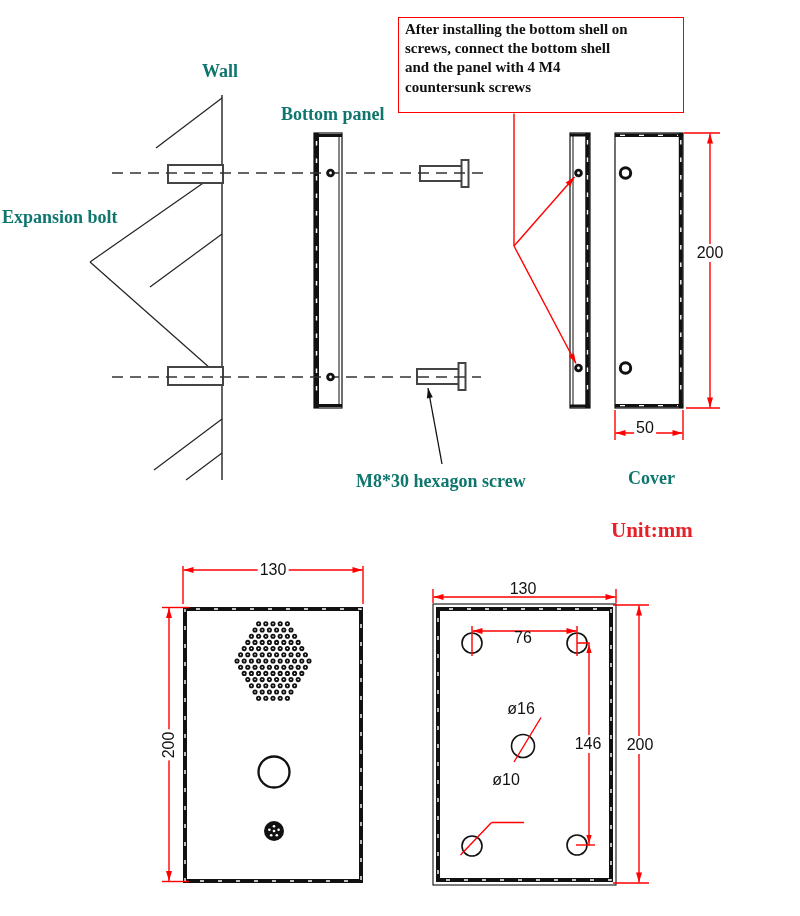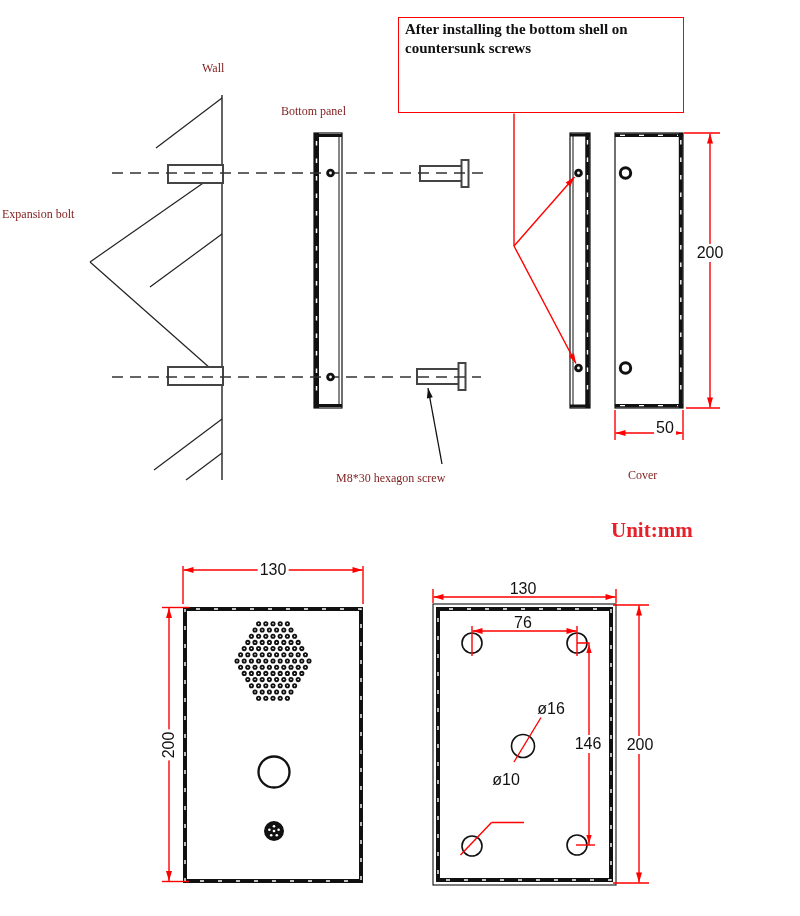--- a/index.html
+++ b/index.html
@@ -1,19 +1,19 @@
 <!DOCTYPE html>
 <html><head>
 <meta charset="utf-8">
 <style>
   html,body{margin:0;padding:0;background:#fff;}
   .canvas{position:relative;width:800px;height:916px;background:#fff;overflow:hidden;
           font-family:"Liberation Serif",serif;}
   svg.draw{position:absolute;left:0;top:0;}
-  .lbl{position:absolute;font-weight:normal;font-size:12px;color:#7f1d1d;white-space:nowrap;}
+  .lbl{position:absolute;font-weight:bold;font-size:18px;color:#0f766e;white-space:nowrap;}
   .note{position:absolute;left:398px;top:17px;width:274px;height:92px;
         border:1.6px solid #ff0000;padding:2px 4px 0 6px;
         font-weight:bold;font-size:15px;line-height:19.2px;color:#111;}
   .dim{position:absolute;font-family:"Liberation Sans",sans-serif;font-size:16px;color:#111;
        background:#fff;padding:0 2px;transform:translate(-50%,-50%);white-space:nowrap;}
   .dim.nobg{background:transparent;}
   .dim.rot{transform:translate(-50%,-50%) rotate(-90deg);}
   .unit{position:absolute;left:611px;top:518px;font-weight:bold;font-size:21px;color:#e62129;text-align:right;}
 </style>
 </head>
@@ -374,34 +374,36 @@
     <polygon points="589,644.5 586.3,653 591.7,653" fill="#ff0000" stroke="none"></polygon>
     <polygon points="589,843.5 586.3,835 591.7,835" fill="#ff0000" stroke="none"></polygon>
     <line x1="541" y1="717.5" x2="514" y2="762"></line>
     <line x1="491.5" y1="822.5" x2="524" y2="822.5"></line>
     <line x1="491.5" y1="822.5" x2="460.5" y2="855"></line>
   </g>
 </svg>
 
 <div class="note">
   <div>After installing the bottom shell on</div>
+  <div>screws, connect the bottom shell</div>
+  <div>and the panel with 4 M4</div>
   <div>countersunk screws</div>
 </div>
 
 <div class="lbl" style="left:202px;top:61px">Wall</div>
 <div class="lbl" style="left:281px;top:104px">Bottom panel</div>
 <div class="lbl" style="left:2px;top:207px">Expansion bolt</div>
-<div class="lbl" style="left:336px;top:471px">M8*30 hexagon screw</div>
+<div class="lbl" style="left:356px;top:471px">M8*30 hexagon screw</div>
 <div class="lbl" style="left:628px;top:468px">Cover</div>
 <div class="unit">Unit:mm</div>
 
 <div class="dim" style="left:710px;top:253px">200</div>
-<div class="dim" style="left:665px;top:428px">50</div>
+<div class="dim" style="left:645px;top:428px">50</div>
 <div class="dim" style="left:273px;top:570px">130</div>
 <div class="dim rot" style="left:169px;top:745px">200</div>
 <div class="dim nobg" style="left:523px;top:589px">130</div>
 <div class="dim" style="left:640px;top:745px">200</div>
-<div class="dim nobg" style="left:523px;top:623px">76</div>
+<div class="dim nobg" style="left:523px;top:638px">76</div>
 <div class="dim" style="left:588px;top:744px">146</div>
-<div class="dim nobg" style="left:551px;top:709px">ø16</div>
+<div class="dim nobg" style="left:521px;top:709px">ø16</div>
 <div class="dim nobg" style="left:506px;top:780px">ø10</div>
 
 </div>
 
 </body></html>

